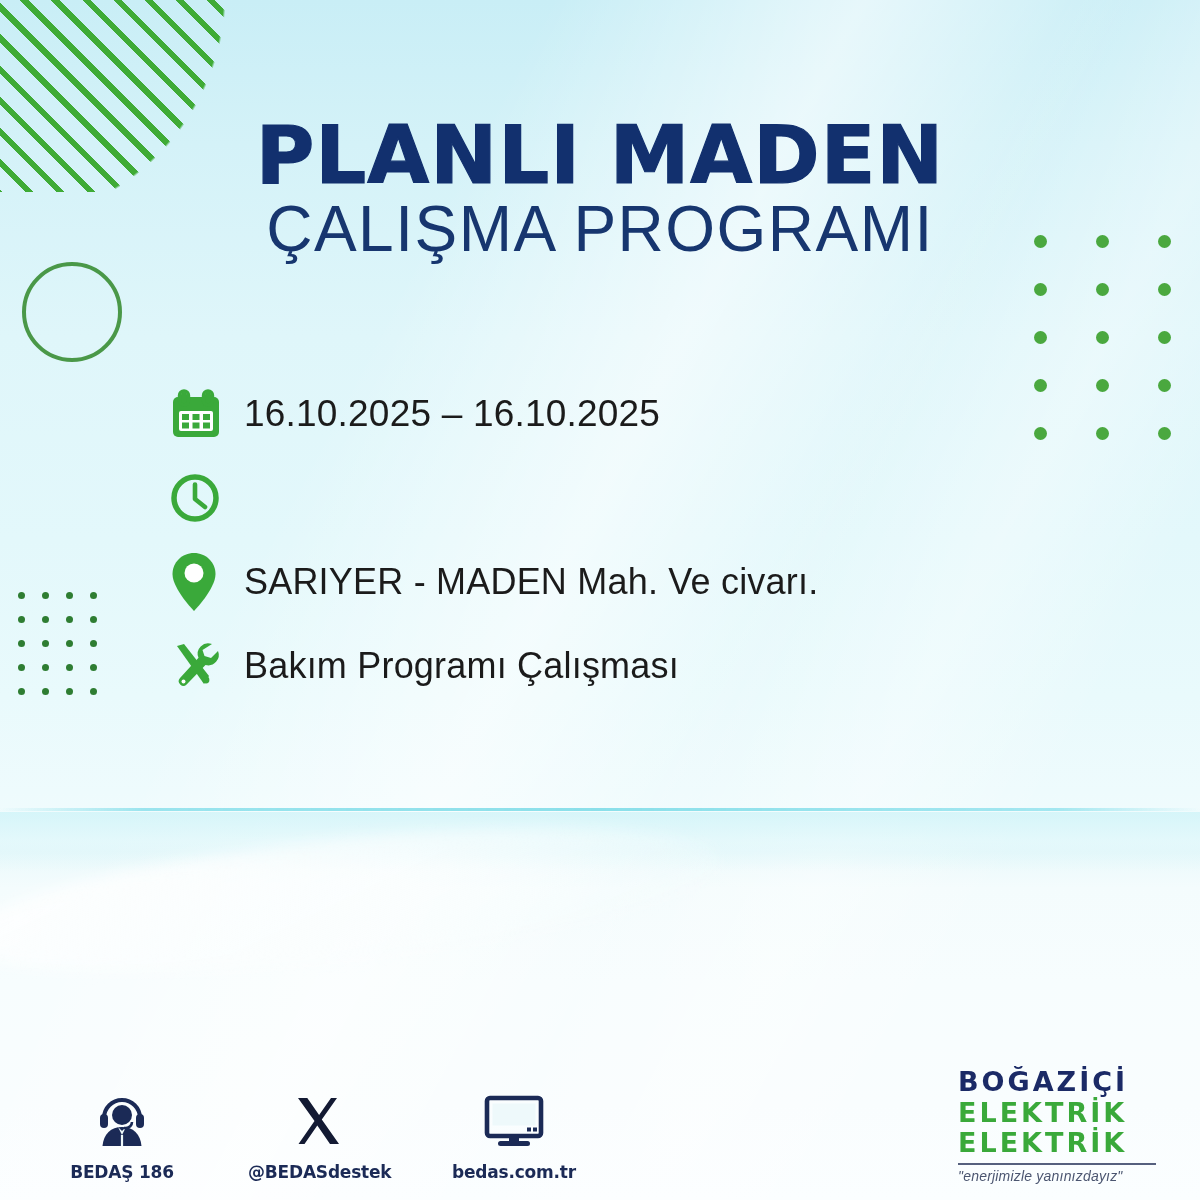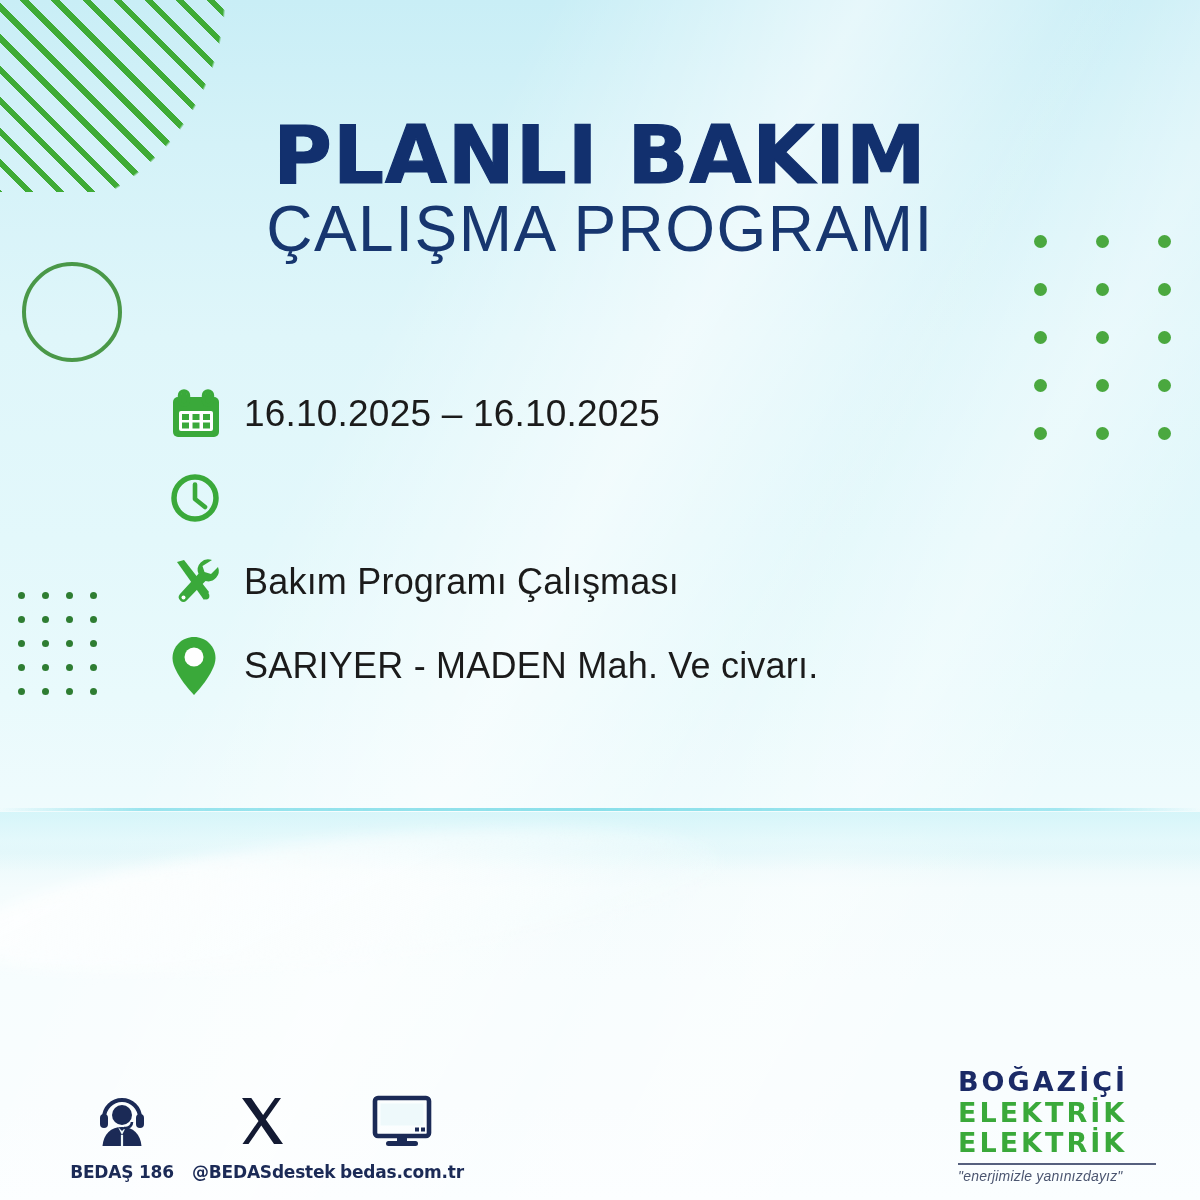--- a/index.html
+++ b/index.html
@@ -189,20 +189,21 @@
   .row.r-date .txt { font-size: 37px; }
   .row.r-time .txt { font-size: 37px; }
 
   
   .footer-left {
     position: absolute;
     left: 52px;
     bottom: 18px;
     display: flex;
     align-items: flex-end;
+    gap: 56px;
   }
   .f-item {
     width: 140px;
     text-align: center;
   }
   .f-item .f-ico {
     height: 62px;
     display: flex;
     align-items: flex-end;
     justify-content: center;
@@ -301,21 +302,21 @@
       <i></i>
     <i></i>
       <i></i>
       <i></i>
     <i></i>
       <i></i>
       <i></i>
   </div>
 
   <div class="title-block">
-    <div class="title-main">PLANLI BAKIM</div>
+    <div class="title-main">PLANLI MADEN</div>
     <div class="title-sub">ÇALIŞMA PROGRAMI</div>
   </div>
 
   <div class="info">
 
     <div class="row r-date">
       <div class="ico">
         <svg width="56" height="56" viewBox="0 0 56 56">
           <rect x="13" y="6" width="6" height="13" rx="3" fill="#3aa93a"></rect>
           <rect x="37" y="6" width="6" height="13" rx="3" fill="#3aa93a"></rect>
@@ -336,42 +337,42 @@
 
     <div class="row r-time">
       <div class="ico">
         <svg width="54" height="54" viewBox="0 0 54 54">
           <circle cx="27" cy="27" r="21" fill="none" stroke="#3aa93a" stroke-width="5.5"></circle>
           <path d="M27 13.5 L27 28 L37 36" fill="none" stroke="#3aa93a" stroke-width="4.6" stroke-linecap="round" stroke-linejoin="round"></path>
         </svg>
       </div>
     </div>
 
-    <div class="row r-work">
-      <div class="ico">
-        <svg width="56" height="56" viewBox="0 0 56 56">
-
-          <path d="M9 8 L16 6 L41 38 L36 46 Z" fill="#3aa93a"></path>
-          <circle cx="38" cy="42" r="3.4" fill="#3aa93a"></circle>
-
-          <path d="M44 6 a10.5 10.5 0 0 0 -13.5 13.8 L12 40 a4.6 4.6 0 0 0 6.6 6.4 L37.5 27 A10.5 10.5 0 0 0 50 13 L43 20 L36.5 18 L34.5 12 Z" fill="#3aa93a"></path>
-          <circle cx="15.5" cy="43.5" r="2" fill="#ffffff"></circle>
-        </svg>
-      </div>
-      <div class="txt">Bakım Programı Çalışması</div>
-    </div>
-
     <div class="row r-loc">
       <div class="ico">
         <svg width="52" height="64" viewBox="0 0 52 64">
           <path d="M26 3 C14 3 4.5 12.4 4.5 24 C4.5 39 26 61 26 61 C26 61 47.5 39 47.5 24 C47.5 12.4 38 3 26 3 Z" fill="#3aa93a"></path>
           <circle cx="26" cy="23" r="9.5" fill="#ffffff"></circle>
         </svg>
       </div>
       <div class="txt">SARIYER - MADEN Mah. Ve civarı.</div>
+    </div>
+
+    <div class="row r-work">
+      <div class="ico">
+        <svg width="56" height="56" viewBox="0 0 56 56">
+
+          <path d="M9 8 L16 6 L41 38 L36 46 Z" fill="#3aa93a"></path>
+          <circle cx="38" cy="42" r="3.4" fill="#3aa93a"></circle>
+
+          <path d="M44 6 a10.5 10.5 0 0 0 -13.5 13.8 L12 40 a4.6 4.6 0 0 0 6.6 6.4 L37.5 27 A10.5 10.5 0 0 0 50 13 L43 20 L36.5 18 L34.5 12 Z" fill="#3aa93a"></path>
+          <circle cx="15.5" cy="43.5" r="2" fill="#ffffff"></circle>
+        </svg>
+      </div>
+      <div class="txt">Bakım Programı Çalışması</div>
     </div>
 
   </div>
 
   <div class="footer-left">
 
     <div class="f-item">
       <div class="f-ico">
         <svg width="56" height="58" viewBox="0 0 56 58">
           <path d="M10 26 a18 18 0 0 1 36 0" fill="none" stroke="#1b2a56" stroke-width="4"></path>

